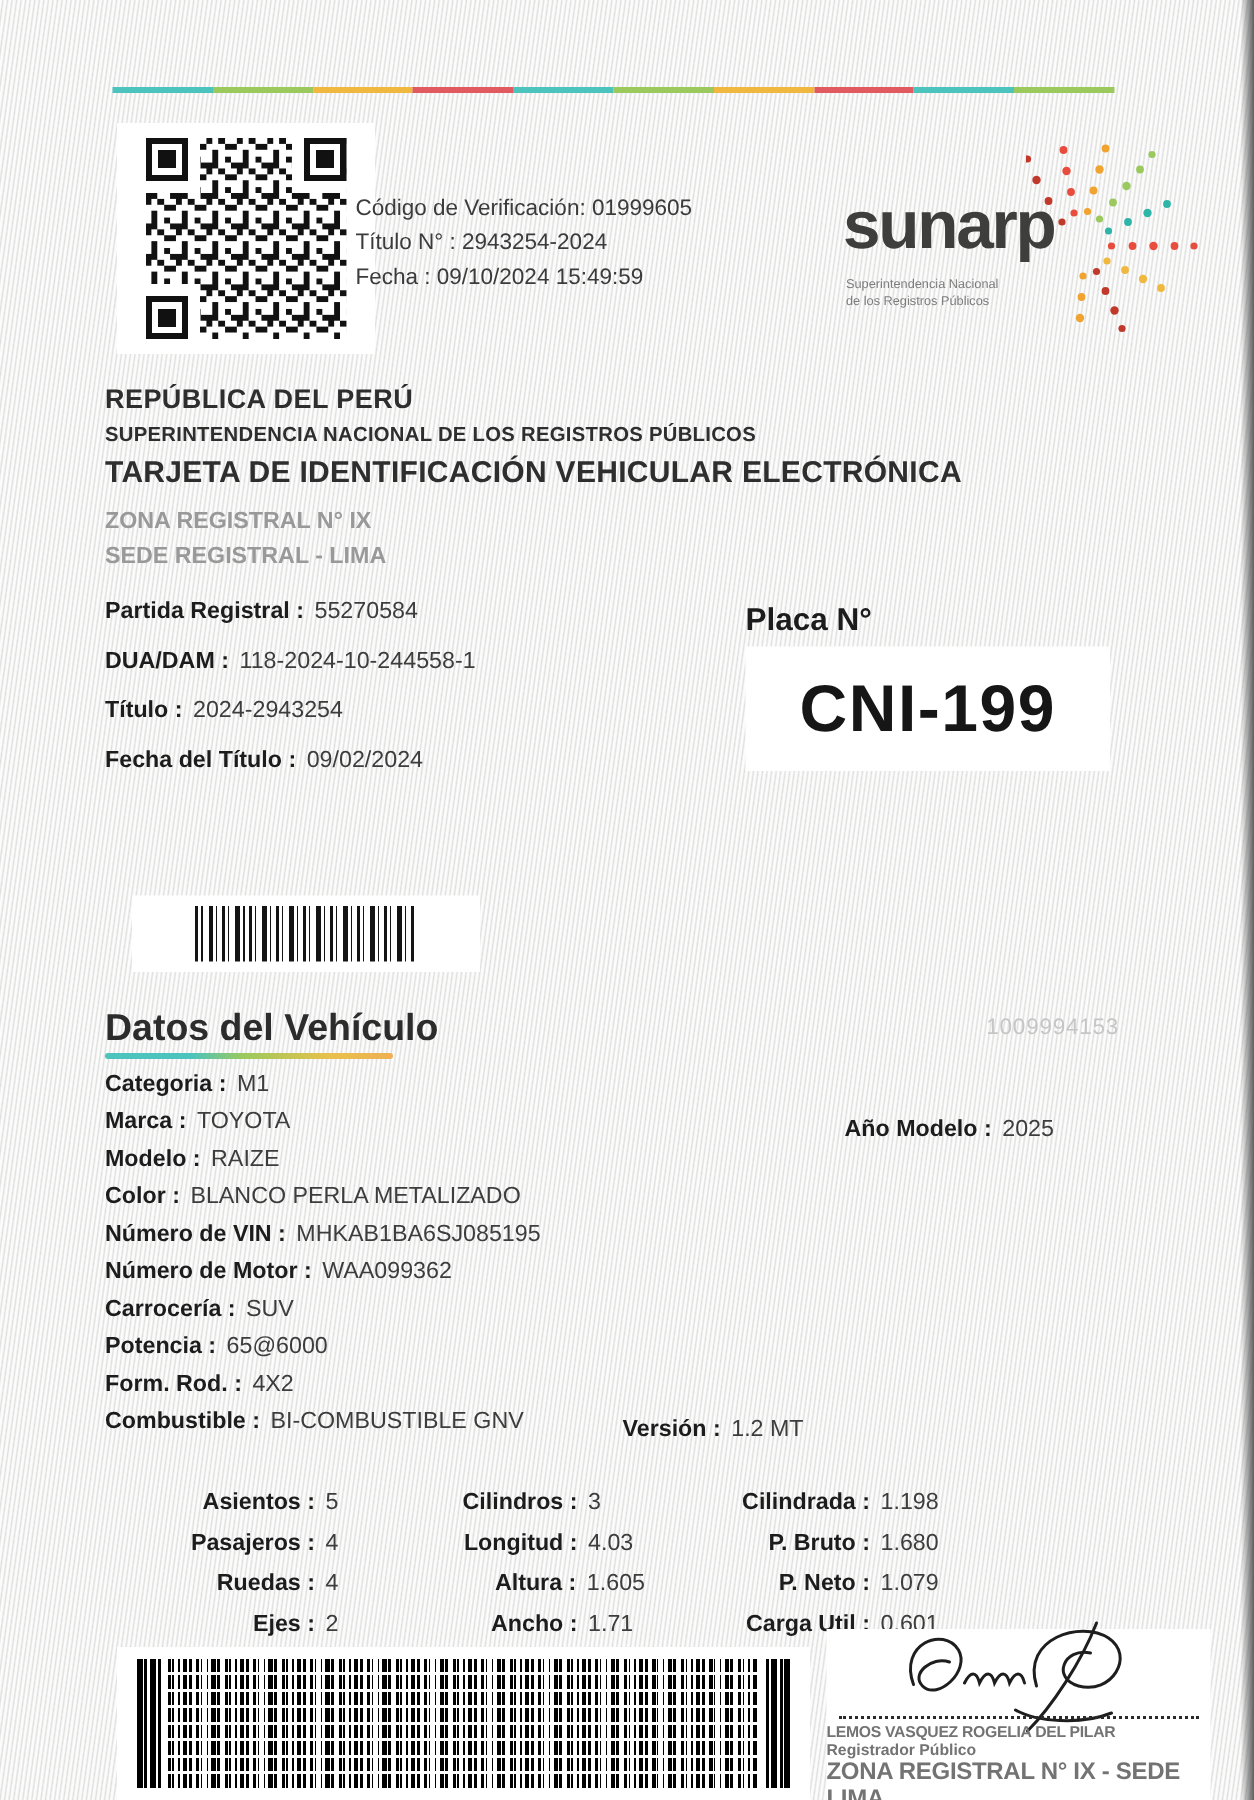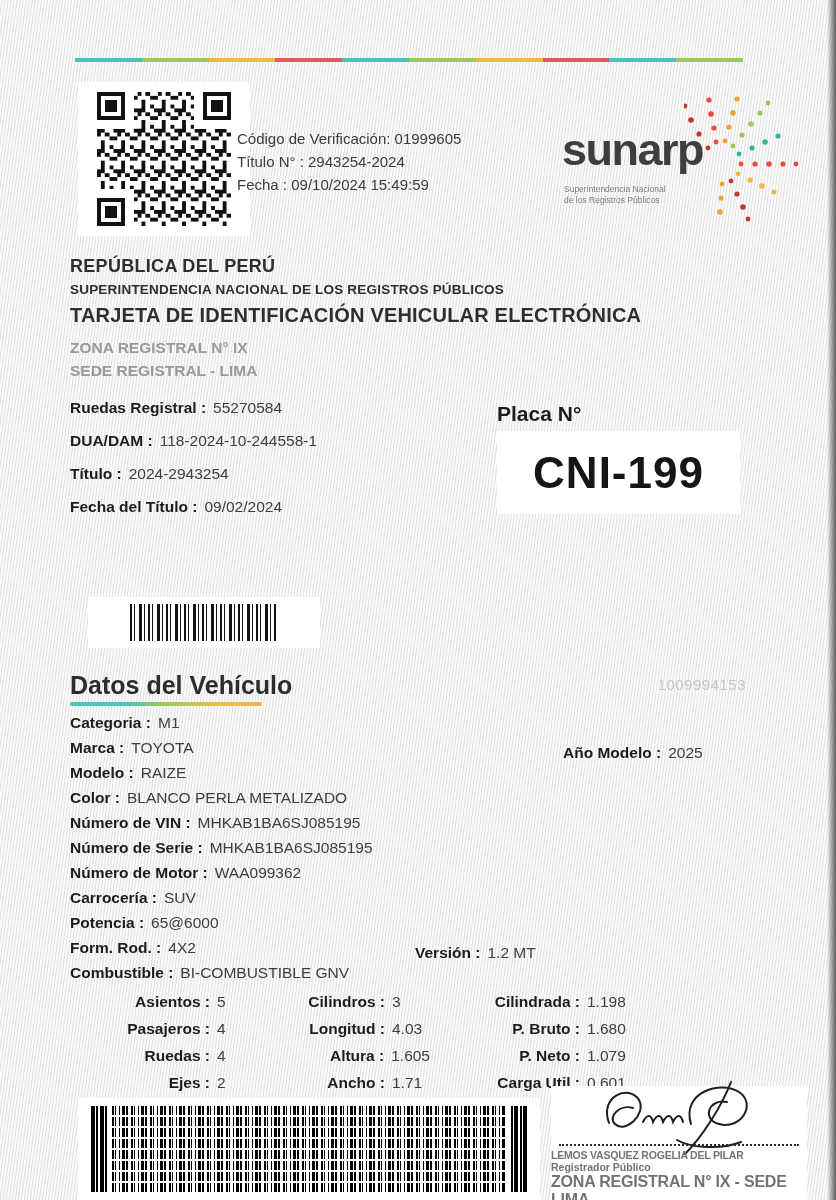--- a/index.html
+++ b/index.html
@@ -230,21 +230,21 @@
   <div class="hdr">
     <div class="country">REPÚBLICA DEL PERÚ</div>
     <div class="inst">SUPERINTENDENCIA NACIONAL DE LOS REGISTROS PÚBLICOS</div>
     <div class="doc">TARJETA DE IDENTIFICACIÓN VEHICULAR ELECTRÓNICA</div>
     <div class="zone">ZONA REGISTRAL N° IX</div>
     <div class="office">SEDE REGISTRAL - LIMA</div>
   </div>
 
   <div class="reg">
     <div class="row">
-      <span class="lbl">Ruedas Registral :</span><span class="val">55270584</span>
+      <span class="lbl">Partida Registral :</span><span class="val">55270584</span>
     </div>
     <div class="row">
       <span class="lbl">DUA/DAM :</span><span class="val">118-2024-10-244558-1</span>
     </div>
     <div class="row">
       <span class="lbl">Título :</span><span class="val">2024-2943254</span>
     </div>
     <div class="row">
       <span class="lbl">Fecha del Título :</span><span class="val">09/02/2024</span>
     </div>
@@ -262,21 +262,20 @@
   <div class="sec-title">Datos del Vehículo</div>
   <div class="sec-underline"></div>
   <div class="ref-num">1009994153</div>
 
   <div class="veh">
     <div class="row"><span class="lbl">Categoria :</span><span class="val">M1</span></div>
     <div class="row"><span class="lbl">Marca :</span><span class="val">TOYOTA</span></div>
     <div class="row"><span class="lbl">Modelo :</span><span class="val">RAIZE</span></div>
     <div class="row"><span class="lbl">Color :</span><span class="val">BLANCO PERLA METALIZADO</span></div>
     <div class="row"><span class="lbl">Número de VIN :</span><span class="val">MHKAB1BA6SJ085195</span></div>
-    <div class="row"><span class="lbl">Número de Serie :</span><span class="val">MHKAB1BA6SJ085195</span></div>
     <div class="row"><span class="lbl">Número de Motor :</span><span class="val">WAA099362</span></div>
     <div class="row"><span class="lbl">Carrocería :</span><span class="val">SUV</span></div>
     <div class="row"><span class="lbl">Potencia :</span><span class="val">65@6000</span></div>
     <div class="row"><span class="lbl">Form. Rod. :</span><span class="val">4X2</span></div>
     <div class="row"><span class="lbl">Combustible :</span><span class="val">BI-COMBUSTIBLE GNV</span></div>
   </div>
 
   <div class="field-anio">
     <span class="lbl">Año Modelo :</span><span class="val">2025</span>
   </div>

